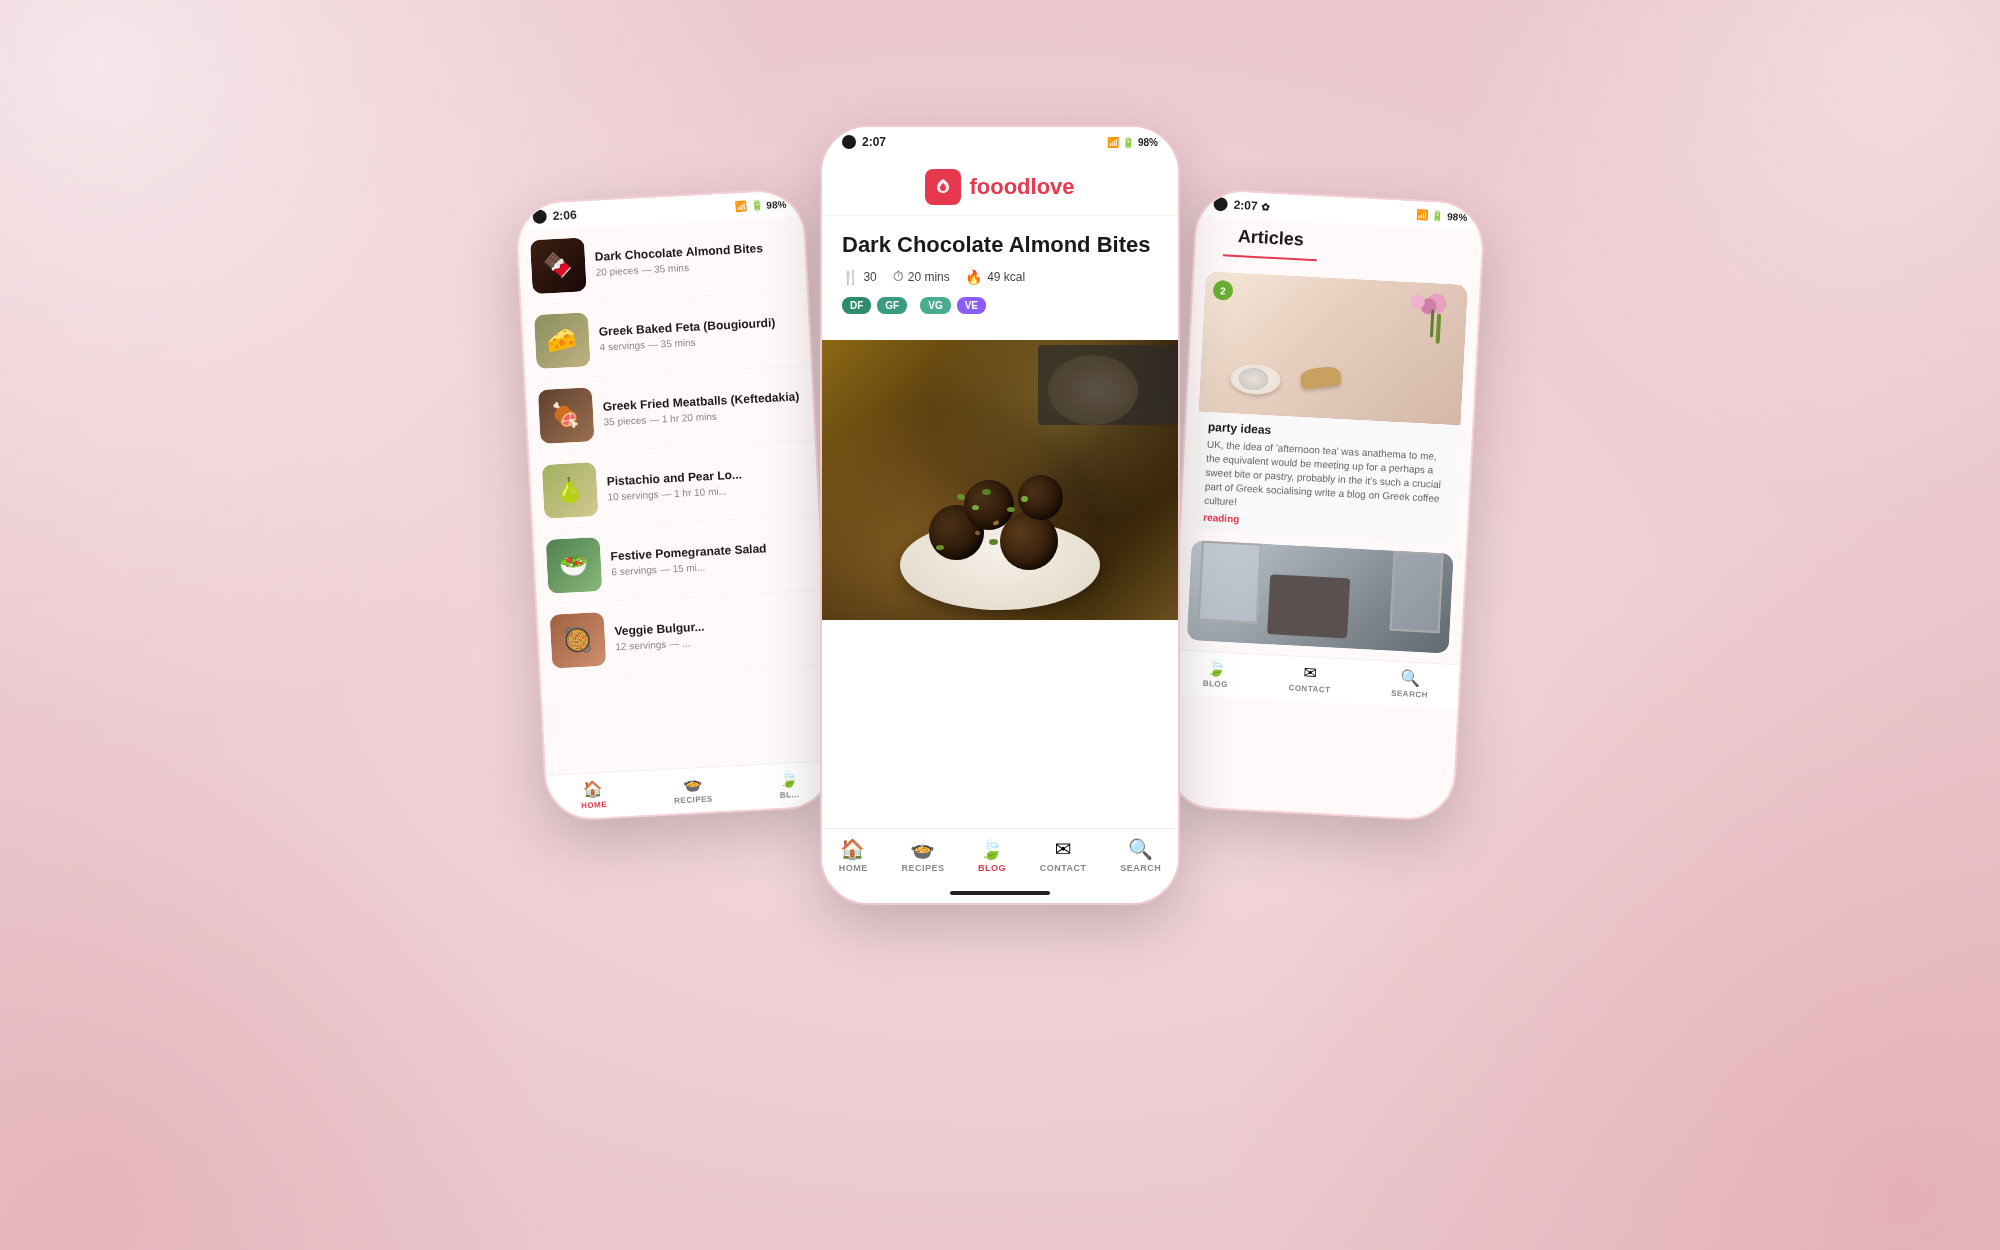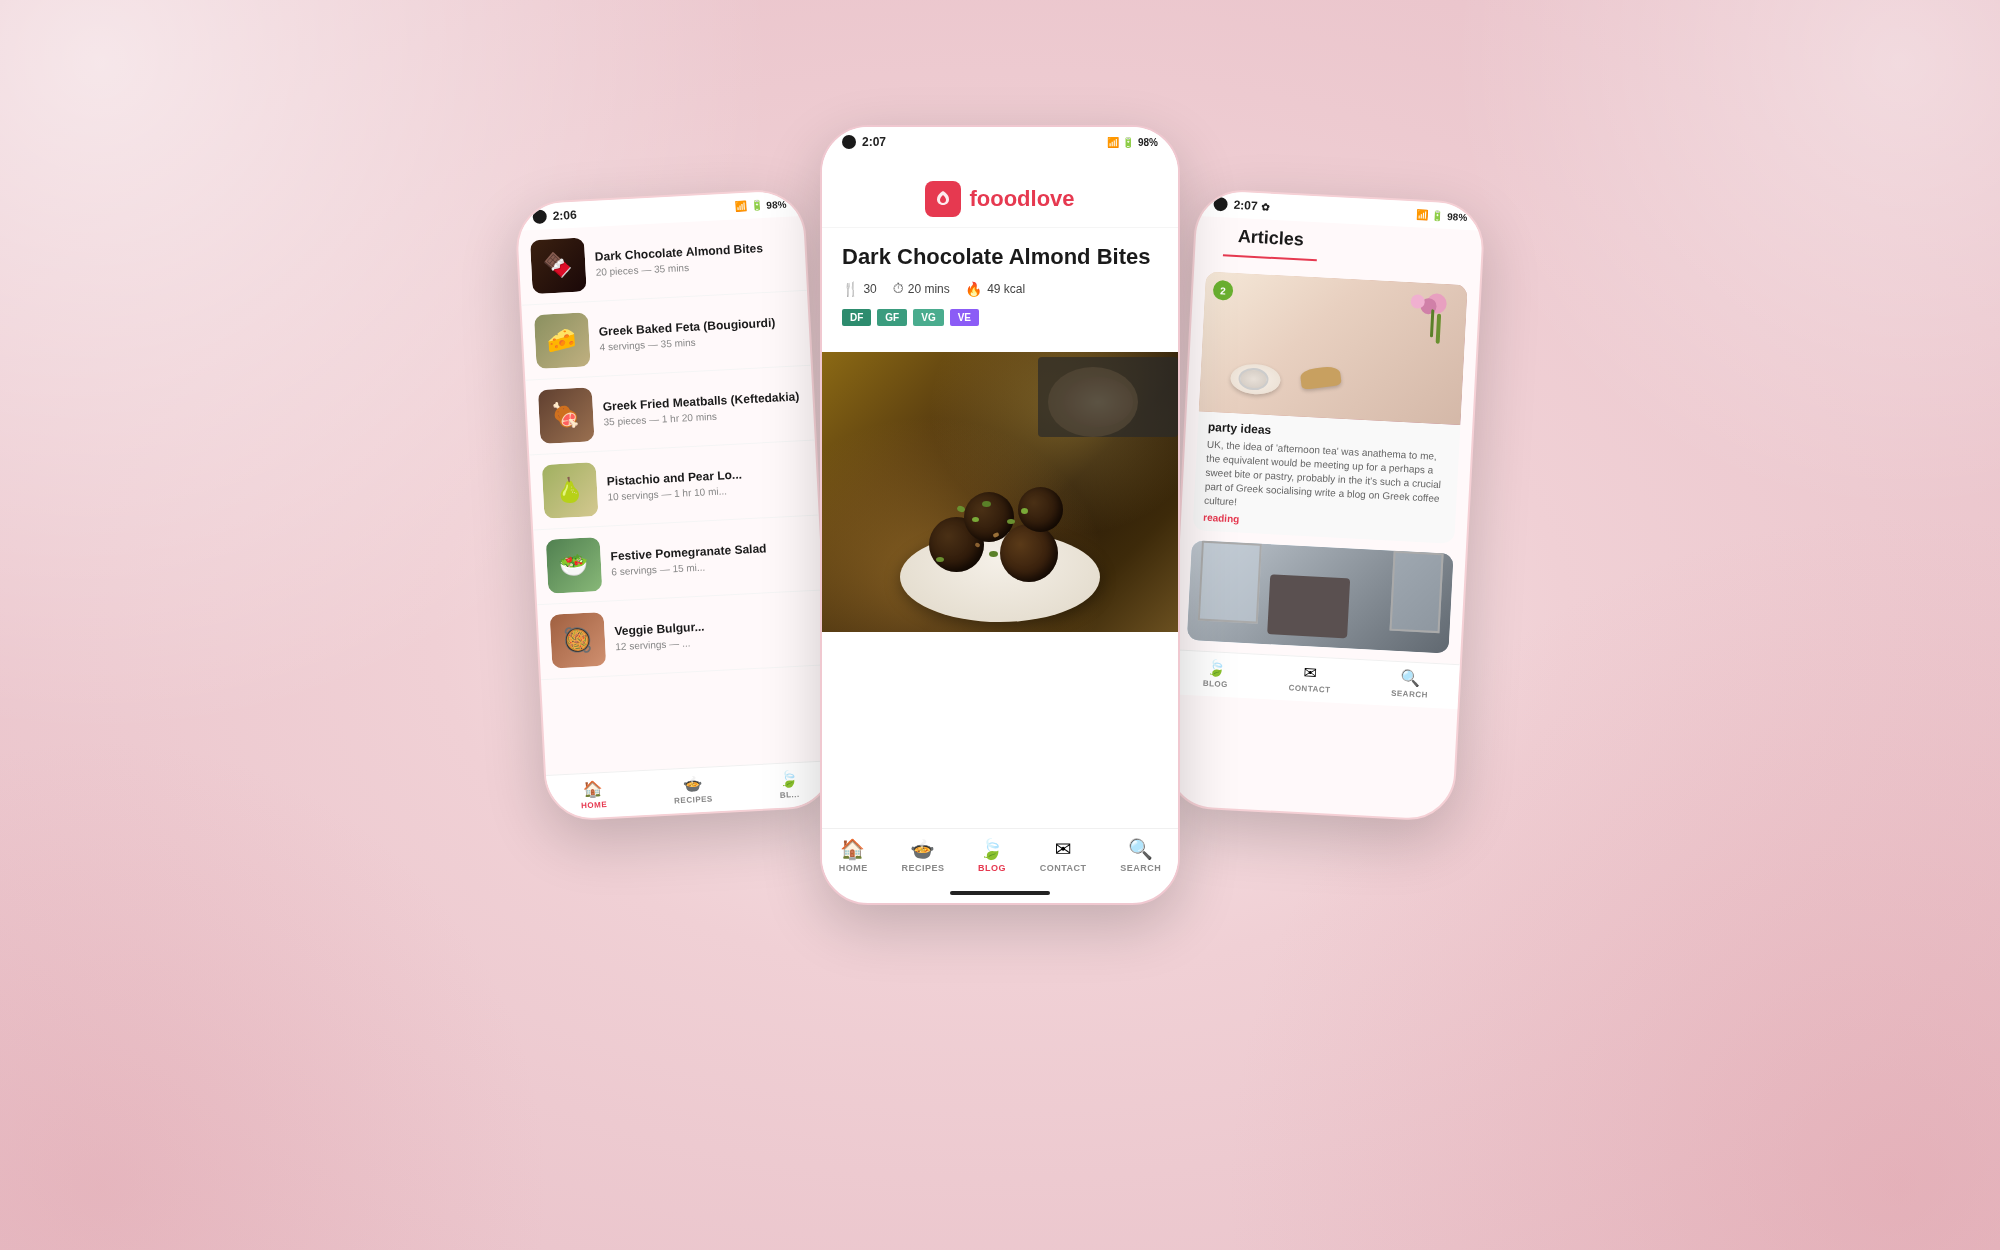--- a/index.html
+++ b/index.html
@@ -131,21 +131,20 @@
       align-items: center;
       justify-content: center;
       padding: 12px 20px 10px;
       border-bottom: 1px solid #f5f5f5;
       background: #fff;
     }
     .logo {
       display: flex;
       align-items: center;
       gap: 8px;
-      margin-top: 12px;
     }
     .logo-icon {
       width: 36px; height: 36px;
       background: #e63950;
       border-radius: 8px;
       display: flex;
       align-items: center;
       justify-content: center;
       color: white;
       font-size: 18px;
@@ -193,28 +192,28 @@
       color: #444;
     }
     .meta-icon { font-size: 14px; color: #555; }
     .diet-tags {
       display: flex;
       gap: 6px;
       margin-bottom: 14px;
     }
     .diet-tag {
       padding: 3px 8px;
-      border-radius: 2px;
+      border-radius: 8px;
       font-size: 10px;
       font-weight: 700;
       color: #fff;
     }
     .tag-df { background: #2d8c6e; }
     .tag-gf { background: #3a9c7e; }
-    .tag-vg { background: #4aac8e; }
+    .tag-vg { background: #4aac8e; margin-left: 7px; }
     .tag-ve { background: #8b5cf6; }
 
     .recipe-image {
       width: 100%;
       height: 280px;
       background: linear-gradient(135deg, #8b6914 0%, #5a3e10 30%, #2a1a08 60%, #3d2a0a 80%, #6b5020 100%);
       position: relative;
       overflow: hidden;
     }
     .recipe-image-overlay {

